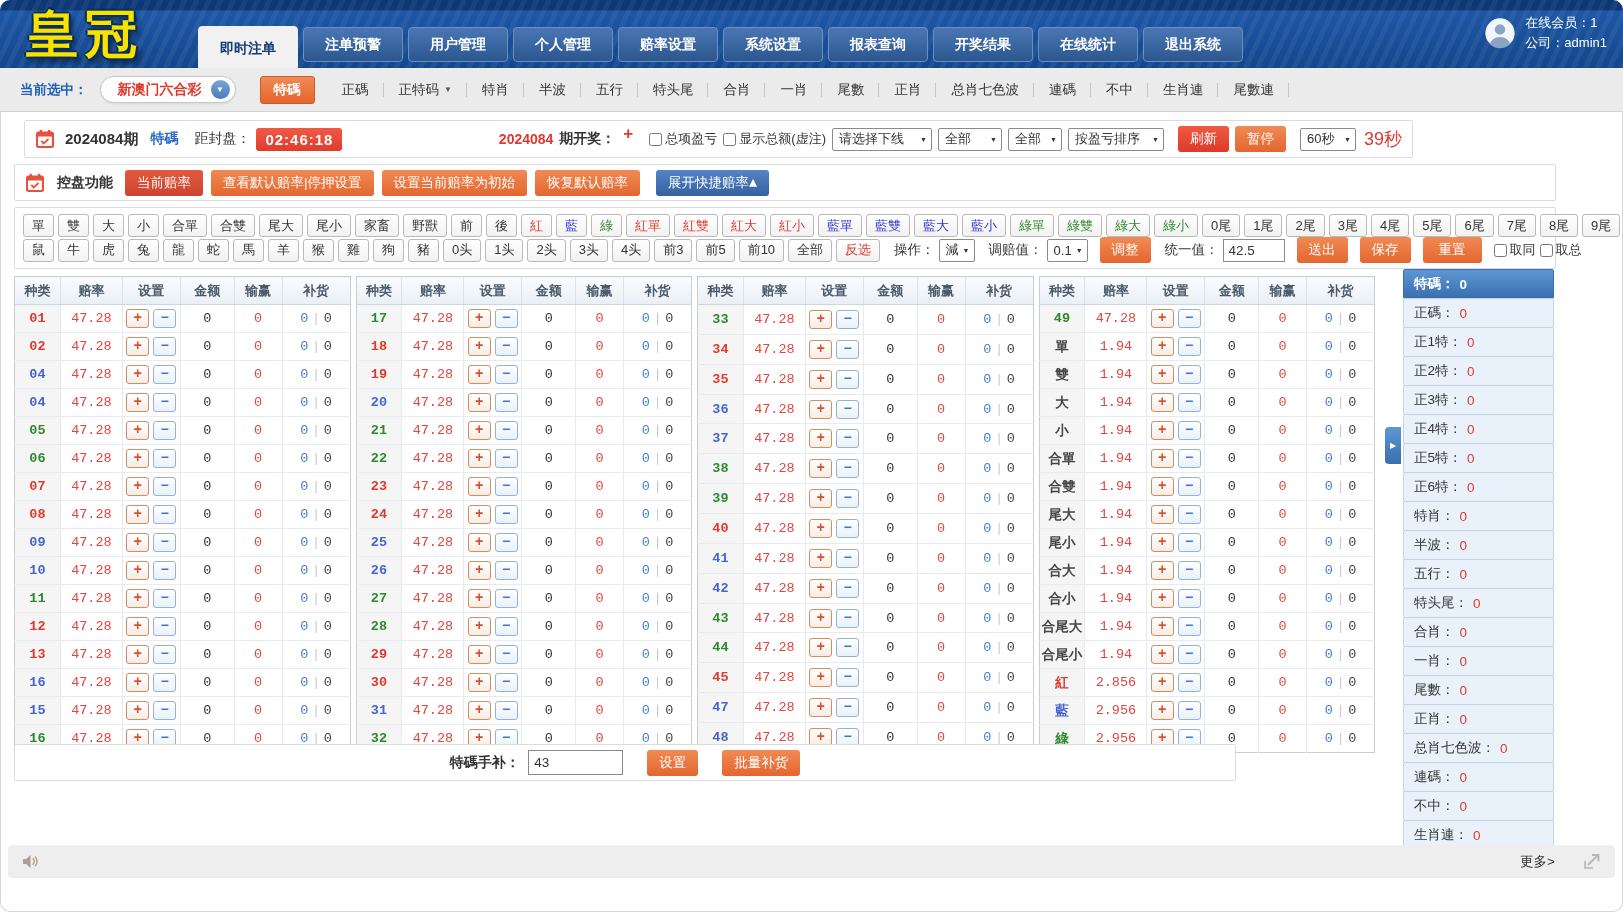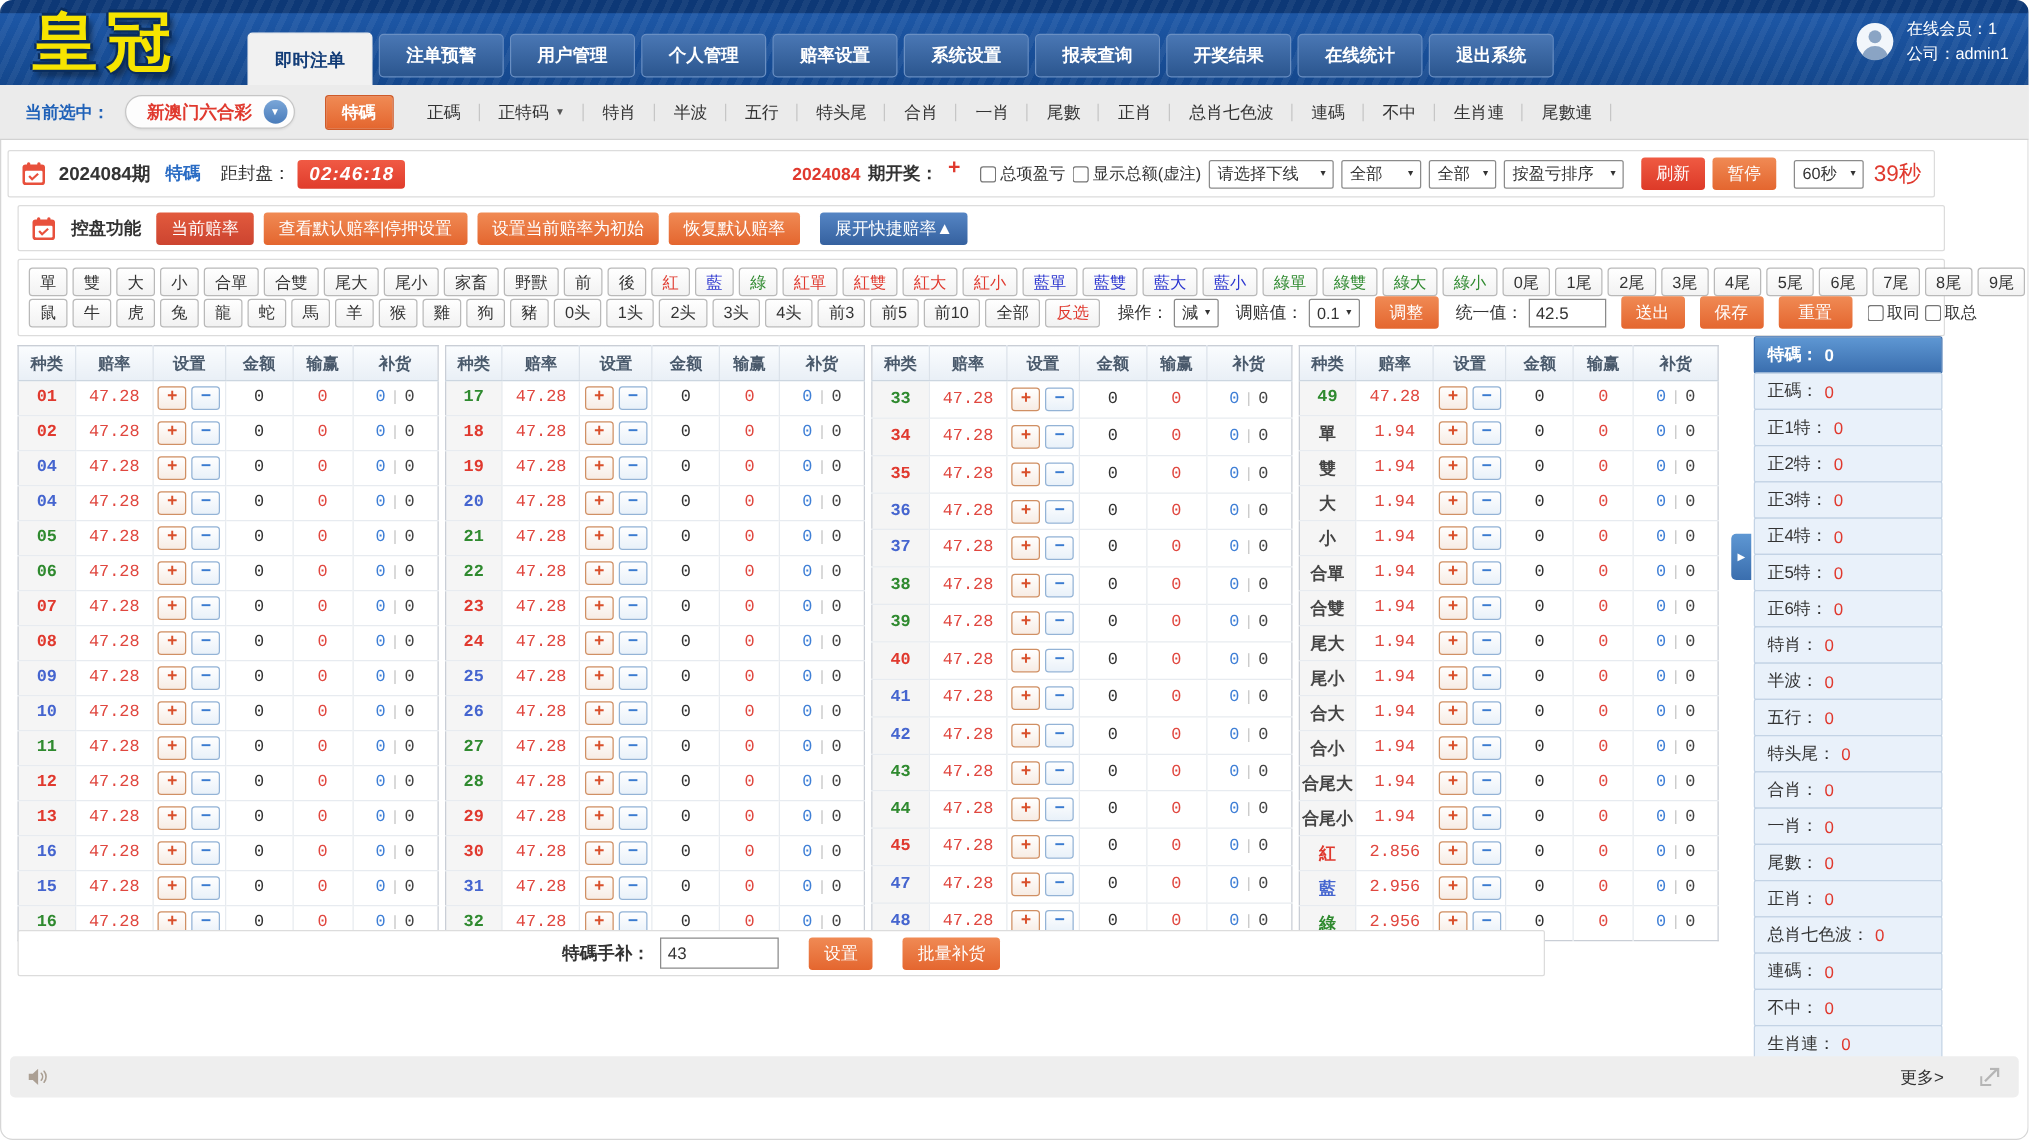--- a/index.html
+++ b/index.html
@@ -33,48 +33,48 @@
     color:#fff;font-size:8px;display:flex;align-items:center;justify-content:center;}
   .subtabs{display:flex;align-items:center;margin-left:24px;}
   .subtab{position:relative;padding:0 15px;font-size:13.5px;color:#333;height:28px;line-height:28px;cursor:pointer;white-space:nowrap;}
   .subtab:not(.active)::after{content:'';position:absolute;right:0;top:7px;height:14px;width:1px;background:#c6c6c6;}
   .subtab.active{background:linear-gradient(180deg,#f08a54,#e4662f);color:#fff;border:1px solid #cf5a28;border-radius:3px;
     padding:0 13px;height:26px;line-height:26px;margin-right:12px;font-weight:bold;}
   .tab-caret{font-size:8px;color:#555;margin-left:5px;vertical-align:2px;}
 
   
   .box{position:absolute;background:#fff;border:1px solid #dcdcdc;border-radius:2px;box-sizing:border-box;}
-  .period-bar{left:6px;top:120px;width:1542px;height:38px;display:flex;align-items:center;padding:0 10px;gap:6px;}
+  .period-bar{left:24px;top:120px;width:1389px;height:38px;display:flex;align-items:center;padding:0 10px;gap:6px;}
   .control-bar{left:14px;top:164px;width:1542px;height:37px;display:flex;align-items:center;padding:0 10px;gap:8px;}
   .filter-box{left:14px;top:207px;width:1542px;height:62px;padding:6px 8px;display:flex;flex-direction:column;justify-content:space-between;}
   .frow{display:flex;align-items:center;gap:4px;}
   .btnwrap{display:contents;}
   .fbtn{background:linear-gradient(180deg,#fff,#f2f2f2);border:1px solid #b9b9b9;border-radius:3px;
     padding:0 8px;height:23px;font-size:13px;color:#333;cursor:pointer;white-space:nowrap;}
   .fbtn.r{color:#e0392e}.fbtn.b{color:#2b35cf}.fbtn.g{color:#2f8a2f}
   .ctl-label{font-size:13.5px;color:#333;margin-left:10px;white-space:nowrap;}
   .sel{display:inline-flex;align-items:center;justify-content:space-between;background:#fff;border:1px solid #8b8b8b;border-radius:2px;
     height:23px;padding:0 4px 0 6px;font-size:13px;color:#333;cursor:pointer;box-sizing:border-box;white-space:nowrap;}
   .sel .caret{font-size:7px;color:#333;margin-left:4px;}
   .w-downline{width:100px}.w-all1{width:64px}.w-all2{width:54px}.w-sort{width:96px}.w-interval{width:56px}.w-op{width:46px}.w-adj{width:64px}
   .btn{border:none;border-radius:3px;color:#fff;font-size:13.5px;padding:0 12px;height:26px;cursor:pointer;white-space:nowrap;}
   .btn.red{background:linear-gradient(180deg,#ef5a42,#dd3a28);}
   .btn.orange{background:linear-gradient(180deg,#f08a54,#e4662f);}
   .btn.current{background:linear-gradient(180deg,#e25a3d,#cc4430);}
-  .btn.blue{background:linear-gradient(180deg,#5585c4,#35619f);}
+  .btn.blue{background:linear-gradient(180deg,#5585c4,#35619f);font-family:Liberation Mono, monospace;}
   .tinput{border:1px solid #8b8b8b;height:23px;font-size:13.5px;padding:0 5px;box-sizing:border-box;font-family:inherit;color:#333;}
   .chk{display:inline-flex;align-items:center;gap:3px;font-size:13px;color:#333;cursor:pointer;white-space:nowrap;}
   .chk input{width:13px;height:13px;margin:0;}
   .cal-icon{display:inline-flex;margin-right:4px;}
   .spacer{flex:1;}
   .period-text{font-size:15px;font-weight:bold;color:#333;margin-right:6px;white-space:nowrap;}
   .play-type{font-size:14px;font-weight:bold;color:#2a6cc4;margin-right:10px;}
   .close-label{font-size:14px;color:#333;}
   .timer{background:linear-gradient(180deg,#f05a44,#e03c2c);color:#fff;font-weight:bold;font-size:15px;
-    padding:3px 9px;border-radius:3px;letter-spacing:1px;font-style:italic;}
+    padding:3px 9px;border-radius:3px;letter-spacing:1px;}
   .draw-period{color:#e0392e;font-weight:bold;font-size:14px;}
   .draw-suffix{color:#333;font-weight:bold;font-size:14px;}
   .draw-plus{color:#e0392e;font-weight:bold;font-size:17px;position:relative;top:-5px;margin:0 10px 0 2px;cursor:pointer;}
   .secs{color:#e0392e;font-size:18px;margin-left:2px;white-space:nowrap;}
   .ctlfn-label{font-size:14px;font-weight:bold;color:#333;margin-right:4px;white-space:nowrap;}
   .gap-l{margin-left:8px;}
 
   
   .table-area{position:absolute;left:14px;top:276px;width:1361px;display:flex;gap:5px;font-family:Liberation Mono, monospace;}
   .grp{flex:1;border-collapse:collapse;table-layout:fixed;background:#fff;border:1px solid #c9ced6;}

